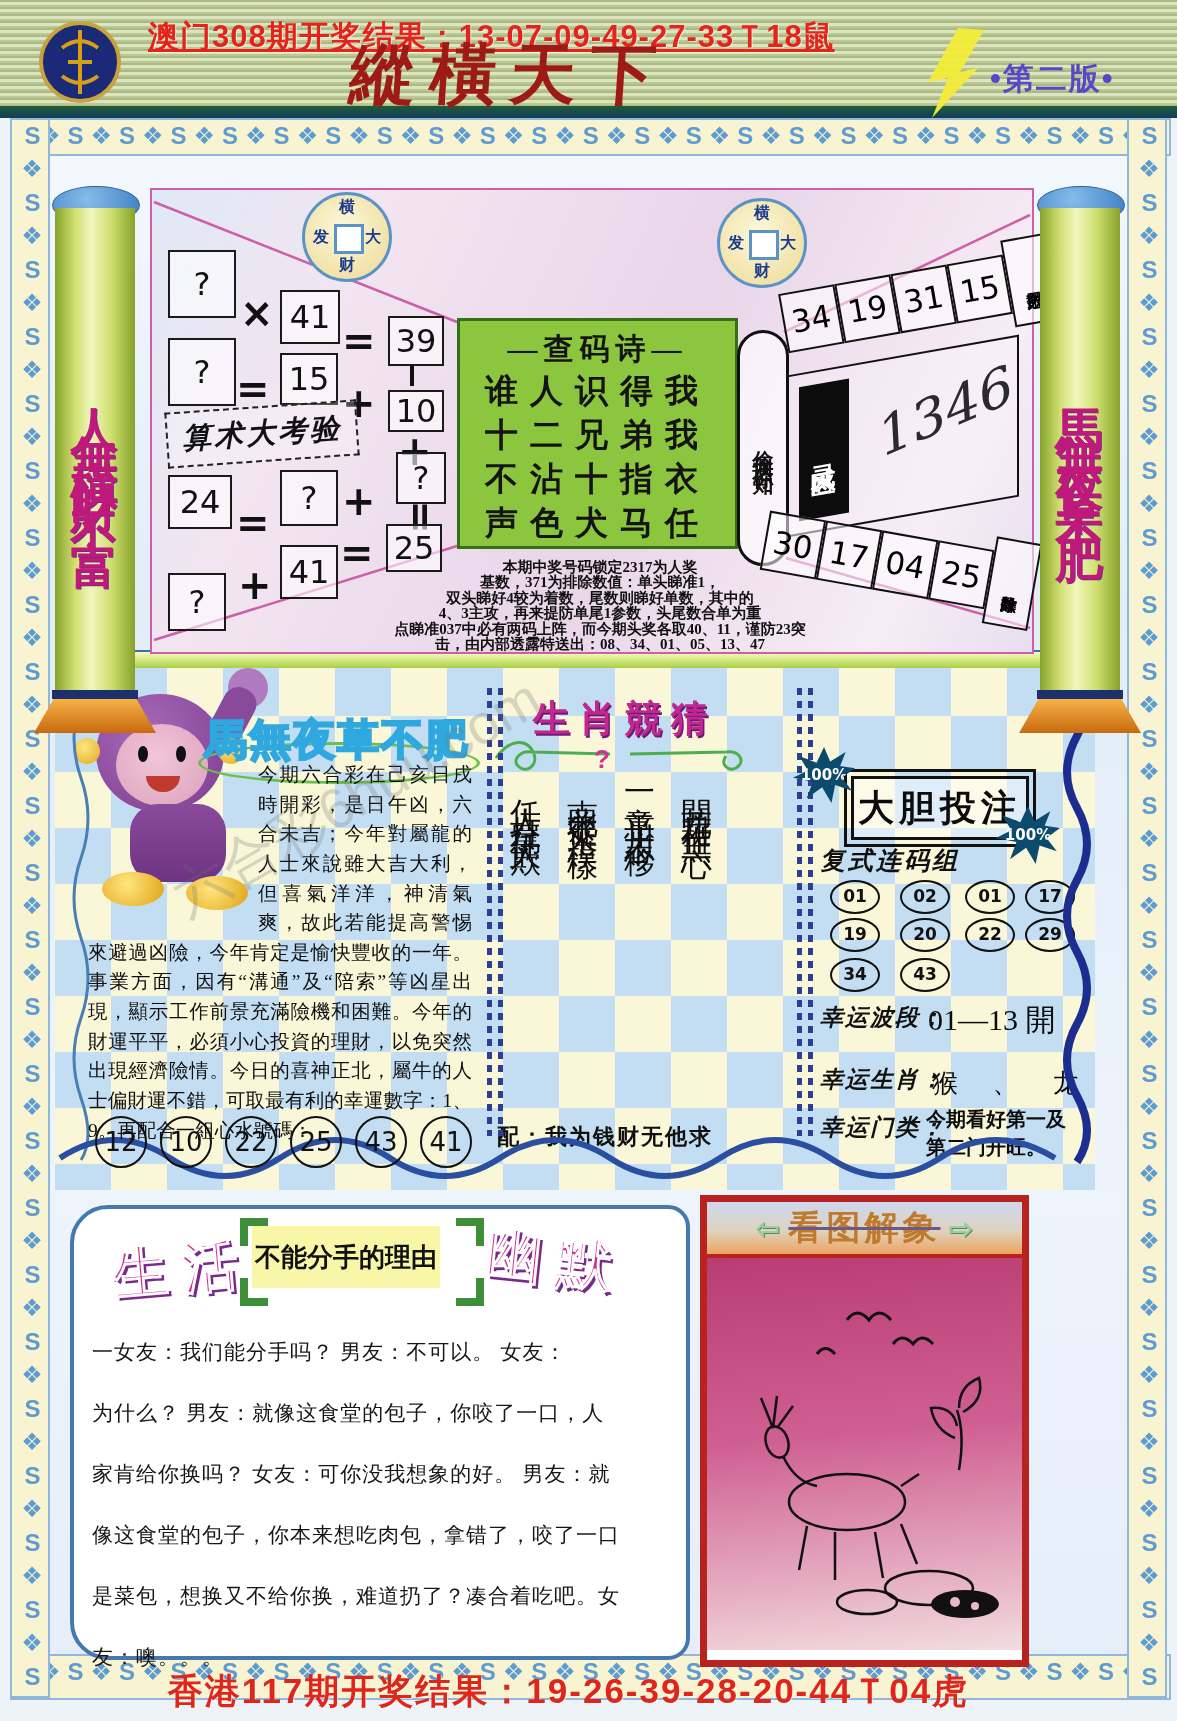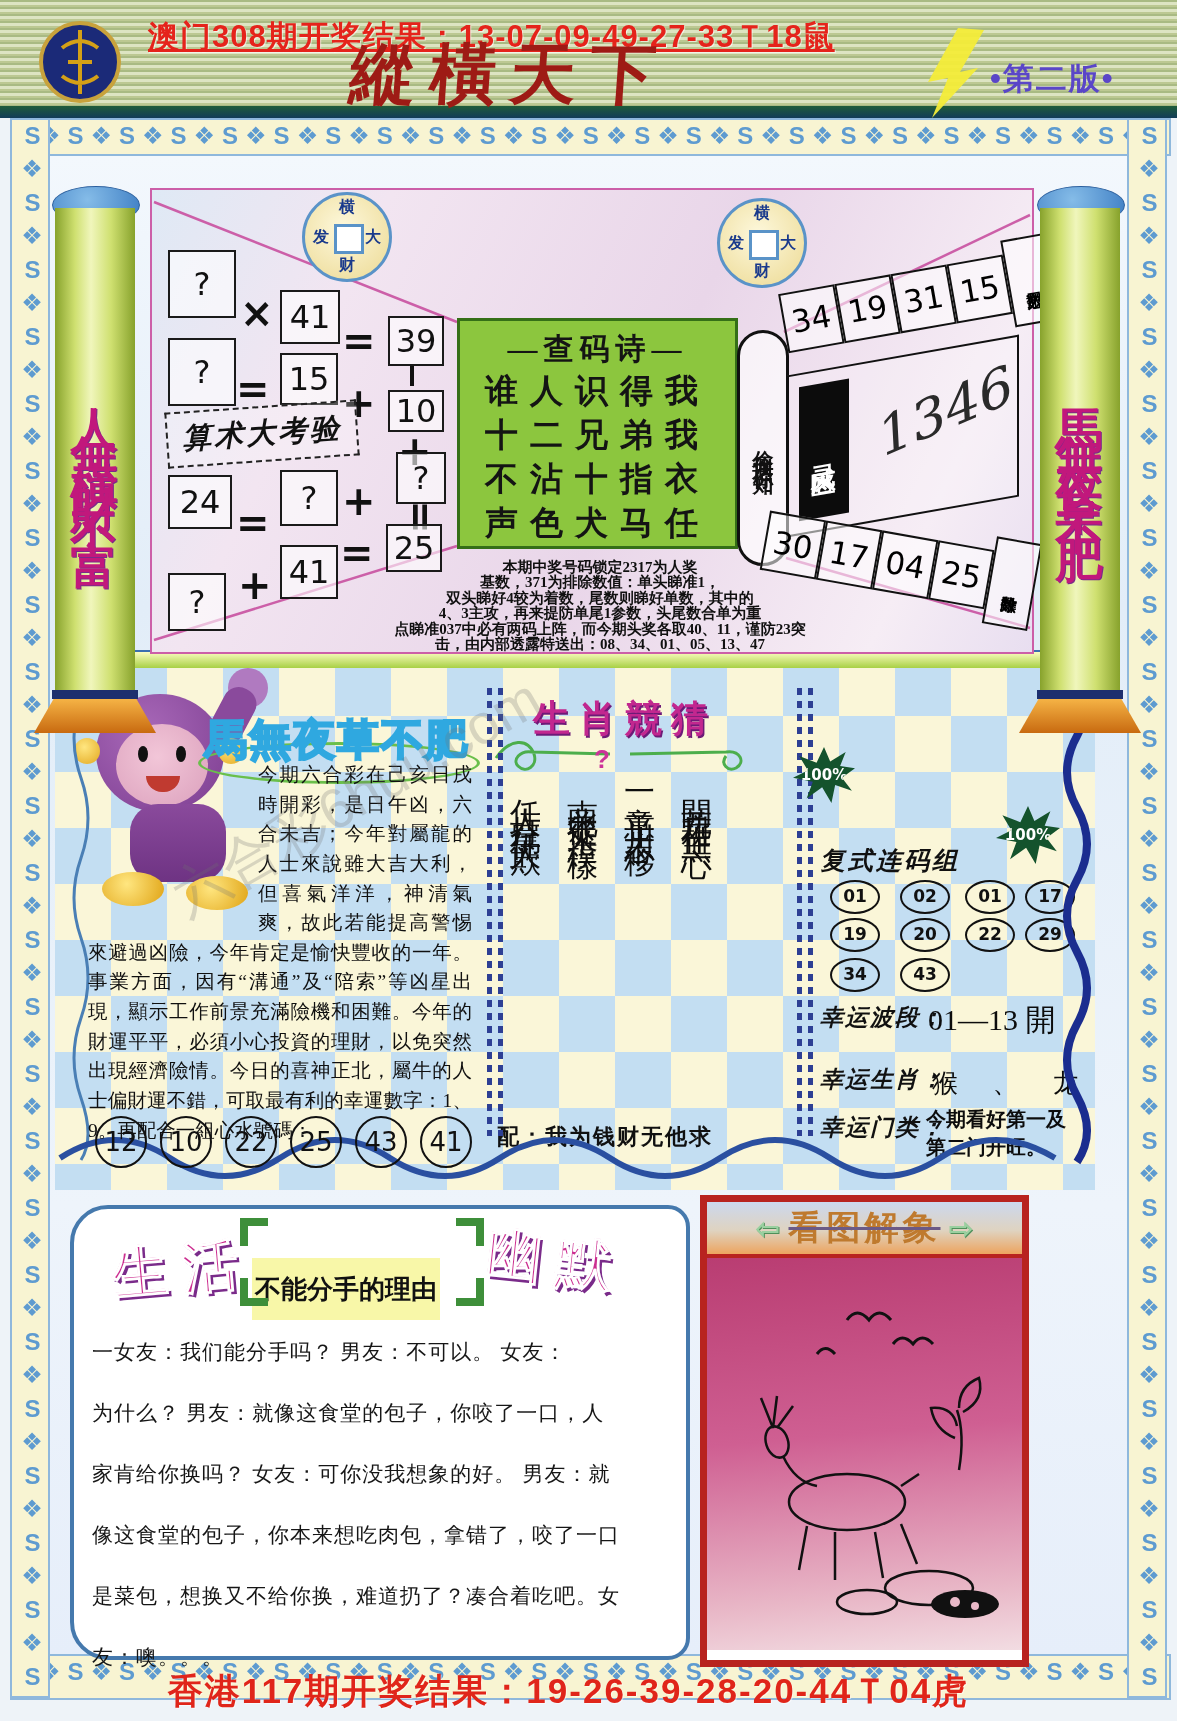--- a/index.html
+++ b/index.html
@@ -107,41 +107,41 @@
   
   #zodiac-title{left:533px;top:694px;font-size:37px;font-weight:bold;color:#c2278f;letter-spacing:9px;
     text-shadow:1.5px 1.5px 0 #6d1a77;font-family:"DejaVu Sans",sans-serif;}
   #zodiac-q{left:594px;top:744px;font-size:26px;font-weight:bold;color:#cc3399;z-index:3;}
   #zodiac-poem{left:495px;top:775px;width:230px;height:330px;writing-mode:vertical-rl;white-space:pre-line;
     font-size:31px;font-family:"Liberation Serif","DejaVu Serif",serif;color:#0e0e0e;line-height:1.84;letter-spacing:8px;}
   #zodiac-match{left:497px;top:1122px;font-size:22px;font-weight:bold;letter-spacing:2px;color:#101010;
     font-family:"Liberation Serif","DejaVu Serif",serif;}
   
   .star{clip-path:polygon(50% 0%,60% 26%,85% 9%,76% 34%,100% 38%,79% 55%,95% 78%,68% 68%,62% 100%,47% 72%,22% 92%,32% 62%,0% 55%,24% 42%,10% 16%,38% 28%);
-    background:#14532d;color:#fff;display:flex;align-items:center;justify-content:center;
+    background:#0c4a6e;color:#fff;display:flex;align-items:center;justify-content:center;
     font-size:15px;font-weight:bold;font-family:"DejaVu Sans",sans-serif;}
   #bet-box{left:851px;top:776px;width:172px;height:58px;border:3px solid #111;outline:3px solid #111;outline-offset:4px;
     background:rgba(255,255,255,.45);display:flex;align-items:center;justify-content:center;
     font-size:36px;font-weight:bold;letter-spacing:5px;color:#0c0c0c;font-family:"DejaVu Sans",sans-serif;}
   #bet-group{left:820px;top:844px;font-size:25px;font-weight:bold;font-style:italic;color:#111;
     font-family:"Liberation Serif","DejaVu Serif",serif;letter-spacing:3px;}
   .oval-row{position:absolute;left:830px;height:32px;}
   .oval{position:absolute;width:46px;height:30px;border:2px solid #111;border-radius:50%;
     text-align:center;line-height:28px;font-size:17px;font-weight:bold;color:#111;font-family:"DejaVu Sans",sans-serif;}
   .betlab{font-size:23px;font-weight:bold;font-style:italic;color:#111;
     font-family:"Liberation Serif","DejaVu Serif",serif;letter-spacing:2px;}
   .betval{color:#0c0c0c;font-family:"Liberation Serif","DejaVu Serif",serif;}
   
   #humor-box{left:70px;top:1205px;width:612px;height:447px;background:#fff;border:4px solid #4579ad;
     border-radius:38px 22px 22px 38px;}
   .humor-title{font-size:56px;font-weight:bold;color:#cc2d90;letter-spacing:14px;
     -webkit-text-stroke:1px #fff;text-shadow:3px 3px 0 #7a2b8a;font-family:"DejaVu Sans",sans-serif;z-index:5;}
   #ribbon{left:252px;top:1226px;width:188px;height:62px;background:#f8f7a8;z-index:4;
     display:flex;align-items:center;justify-content:center;font-size:26px;font-weight:bold;
-    font-family:"Liberation Serif","DejaVu Serif",serif;color:#111;margin-top:32px;}
+    font-family:"Liberation Serif","DejaVu Serif",serif;color:#111;}
   .bracket{position:absolute;width:20px;height:20px;z-index:5;}
   .bk-tl{border-top:8px solid #3e8f3a;border-left:8px solid #3e8f3a;}
   .bk-tr{border-top:8px solid #3e8f3a;border-right:8px solid #3e8f3a;}
   .bk-bl{border-bottom:8px solid #3e8f3a;border-left:8px solid #3e8f3a;}
   .bk-br{border-bottom:8px solid #3e8f3a;border-right:8px solid #3e8f3a;}
   #joke{left:92px;top:1322px;width:578px;font-size:21px;line-height:61px;color:#161616;
     font-family:"Liberation Serif","DejaVu Serif",serif;letter-spacing:1px;}
   
   #art-box{left:700px;top:1195px;width:315px;height:458px;border:7px solid #b8231f;background:#fff;}
   #art-head{height:52px;background:linear-gradient(#ccd8ee 0%,#dfd3c0 55%,#eda45f 100%);
@@ -334,20 +334,21 @@
     </svg>
   </div>
   <div class="abs" id="zodiac-q">?</div>
   <div class="abs" id="zodiac-poem">開荒耕作無二心
 一意平川志不移
 南北從來一模樣
 任人打罵任人欺</div>
   <div class="abs" id="zodiac-match">配：我为钱财无他求</div>
 
   <div class="abs star" style="left:793px;top:747px;width:62px;height:56px;z-index:4;">100%</div>
+  <div class="abs" id="bet-box">大胆投注</div>
   <div class="abs star" style="left:996px;top:806px;width:64px;height:58px;z-index:4;">100%</div>
   <div class="abs" id="bet-group">复式连码组</div>
   <div class="abs oval-row" style="top:880px;">
     <div class="oval" style="left:0;">01</div>
     <div class="oval" style="left:70px;">02</div>
     <div class="oval" style="left:135px;">01</div>
     <div class="oval" style="left:195px;">17</div>
   </div>
   <div class="abs oval-row" style="top:918px;">
     <div class="oval" style="left:0;">19</div>

